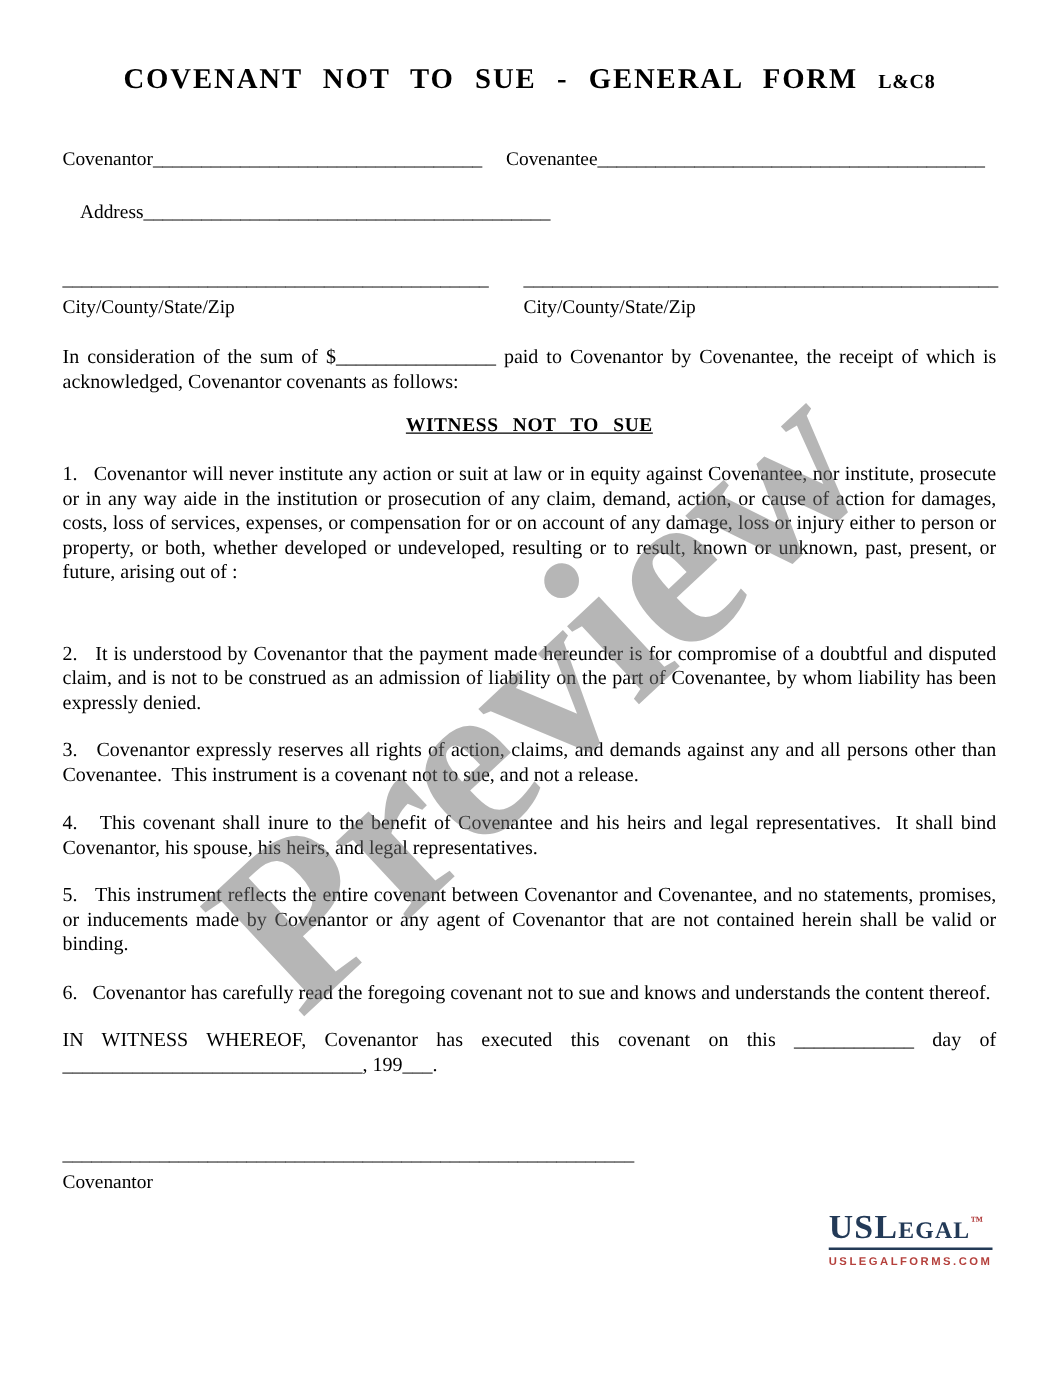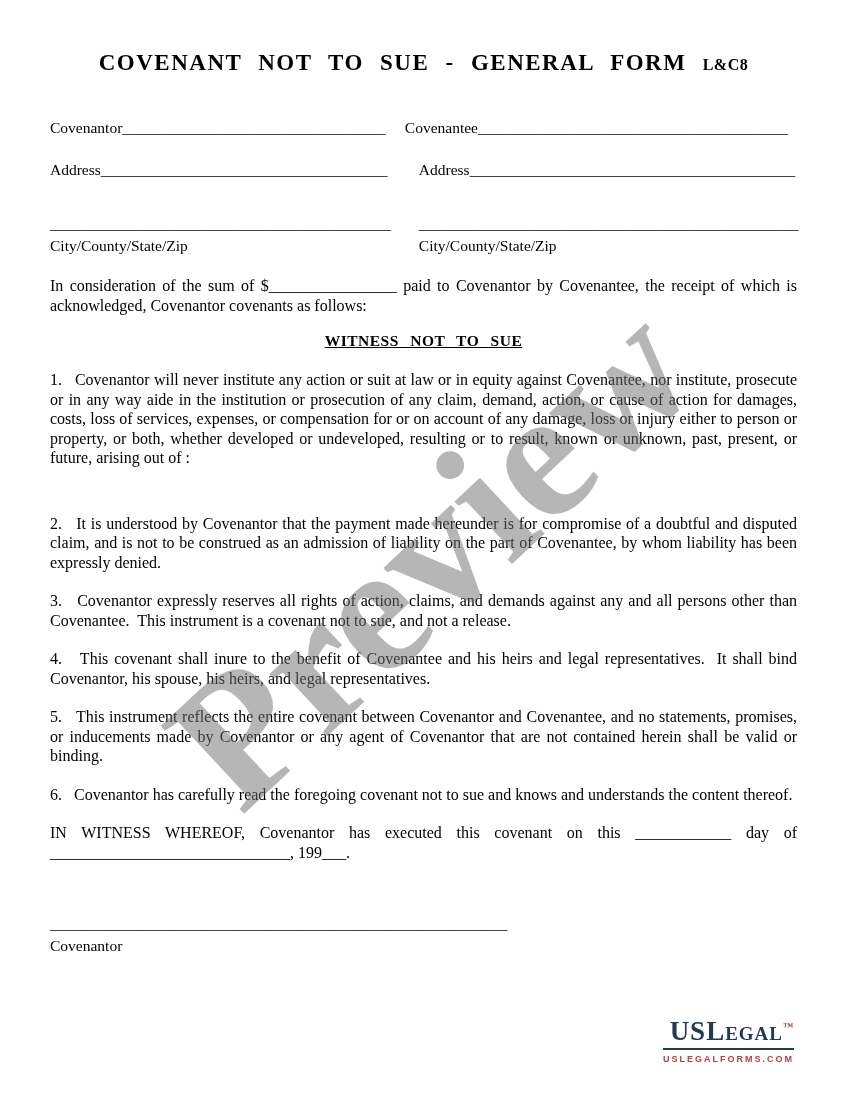--- a/index.html
+++ b/index.html
@@ -46,21 +46,21 @@
   .watermark {
     position: absolute;
     left: 430px; top: 555px;
     transform: translate(-50%, -50%) rotate(-43deg);
     font-size: 185px; font-weight: bold;
     color: rgba(110,110,110,0.5);
     white-space: nowrap;
     pointer-events: none;
     z-index: 5;
   }
-  .logo { position: absolute; right: 56px; top: 1018px; text-align: right; z-index: 2; }
+  .logo { position: absolute; right: 56px; top: 968px; text-align: left; z-index: 2; }
   .logo-text {
     font-size: 27px; font-weight: bold;
     color: #233a57; letter-spacing: 1px; line-height: 1;
   }
   .logo-text .legal { font-variant: small-caps; }
   .logo-text .tm { color: #b03a3a; font-size: 10px; font-weight: bold; }
   .logo-rule { height: 2px; background: #233a57; margin: 3px 0 4px; }
   .logo-site {
     font-family: "Liberation Sans", sans-serif;
     font-size: 9px; font-weight: bold;
@@ -73,21 +73,20 @@
 <div class="page">
 
   <h1 class="title"><span>COVENANT NOT TO SUE - GENERAL FORM</span> <span class="suffix">L&amp;C8</span></h1>
 
   <div class="row row-parties">
     <div class="col-left">Covenantor__________________________________</div>
     <div class="col-right">Covenantee________________________________________</div>
   </div>
 
   <div class="row row-address">
-    <div class="col-left">Address_____________________________________</div>
     <div class="col-right">Address__________________________________________</div>
   </div>
 
   <div class="row row-city">
     <div class="col-left">
       <div>____________________________________________</div>
       <div class="city-label">City/County/State/Zip</div>
     </div>
     <div class="col-right">
       <div>_________________________________________________</div>

